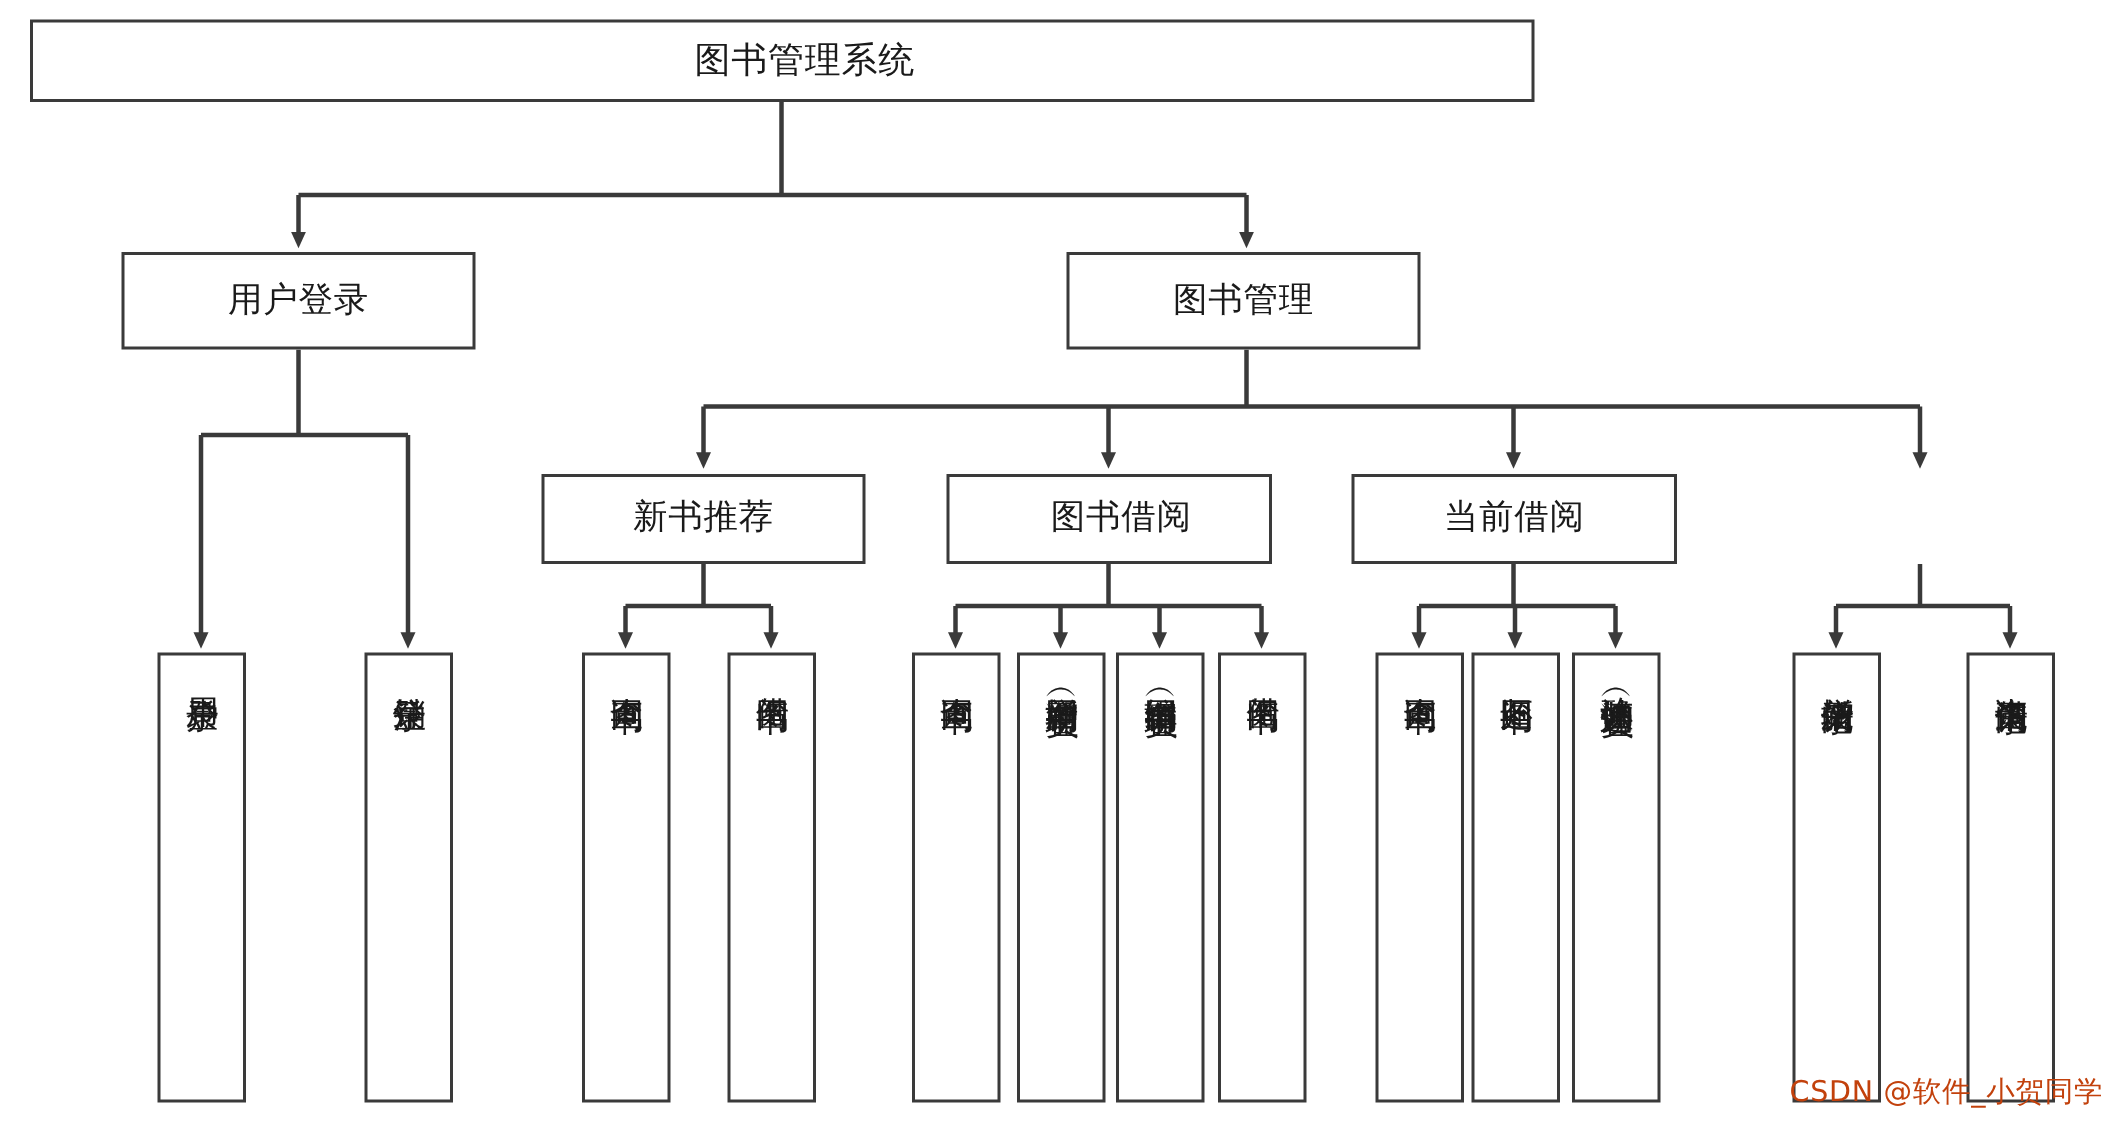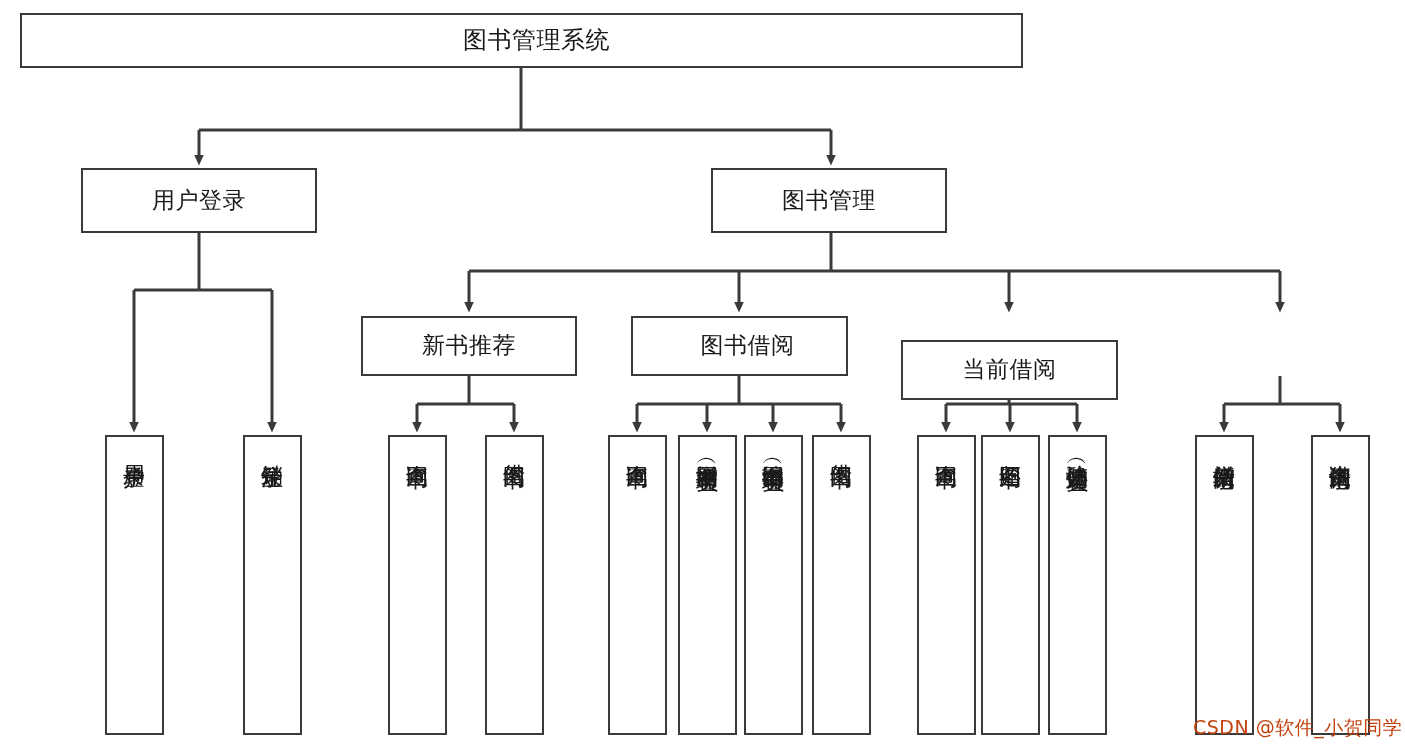--- a/index.html
+++ b/index.html
@@ -136,21 +136,21 @@
   <div class="node h" style="left:711px; top:168px; width:236px; height:65px;">
     <span class="lbl">图书管理</span>
   </div>
 
   <div class="node h" style="left:361px; top:316px; width:216px; height:60px;">
     <span class="lbl">新书推荐</span>
   </div>
   <div class="node h" style="left:631px; top:316px; width:217px; height:60px;padding-left:16px;">
     <span class="lbl">图书借阅</span>
   </div>
-  <div class="node h" style="left:901px; top:316px; width:217px; height:60px;margin-top:24px;">
+  <div class="node h" style="left:901px; top:316px; width:217px; height:60px;">
     <span class="lbl">当前借阅</span>
   </div>
 
   <div class="node v" style="left:105px; top:435px; width:59px; height:300px;">
     <span class="lbl">用户登录</span>
   </div>
   <div class="node v" style="left:243px; top:435px; width:59px; height:300px;">
     <span class="lbl">注销登录</span>
   </div>
 

